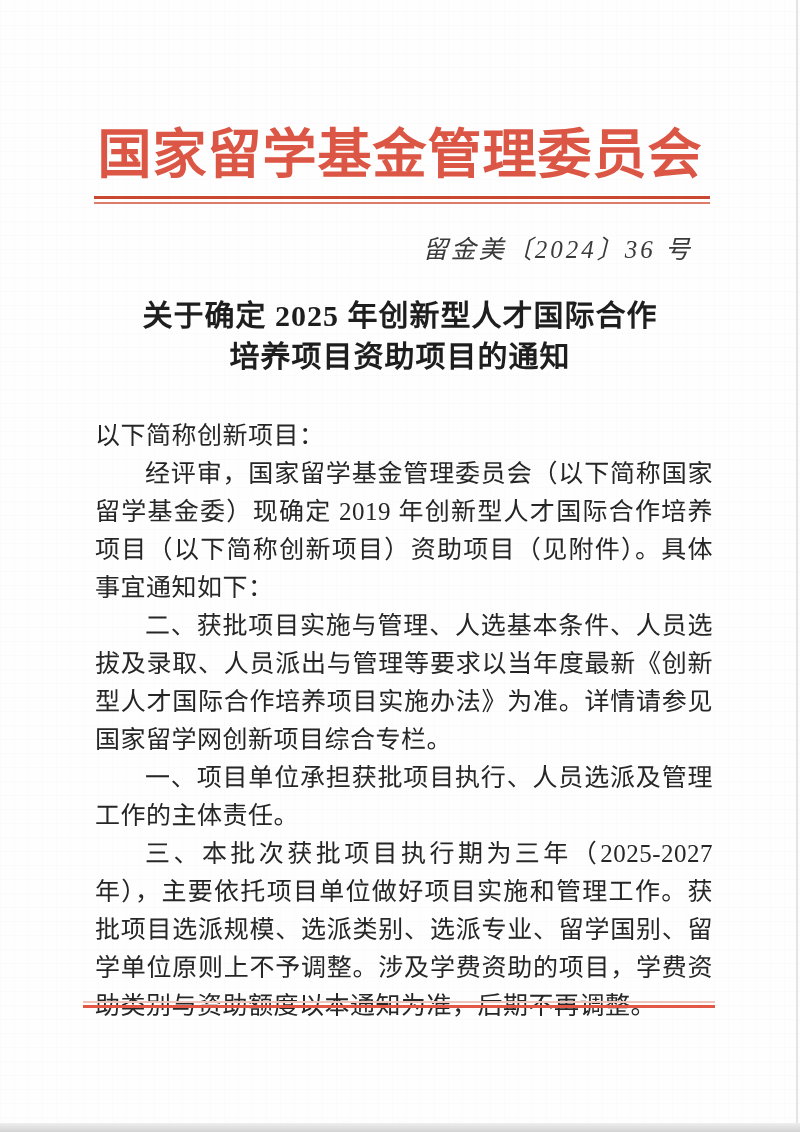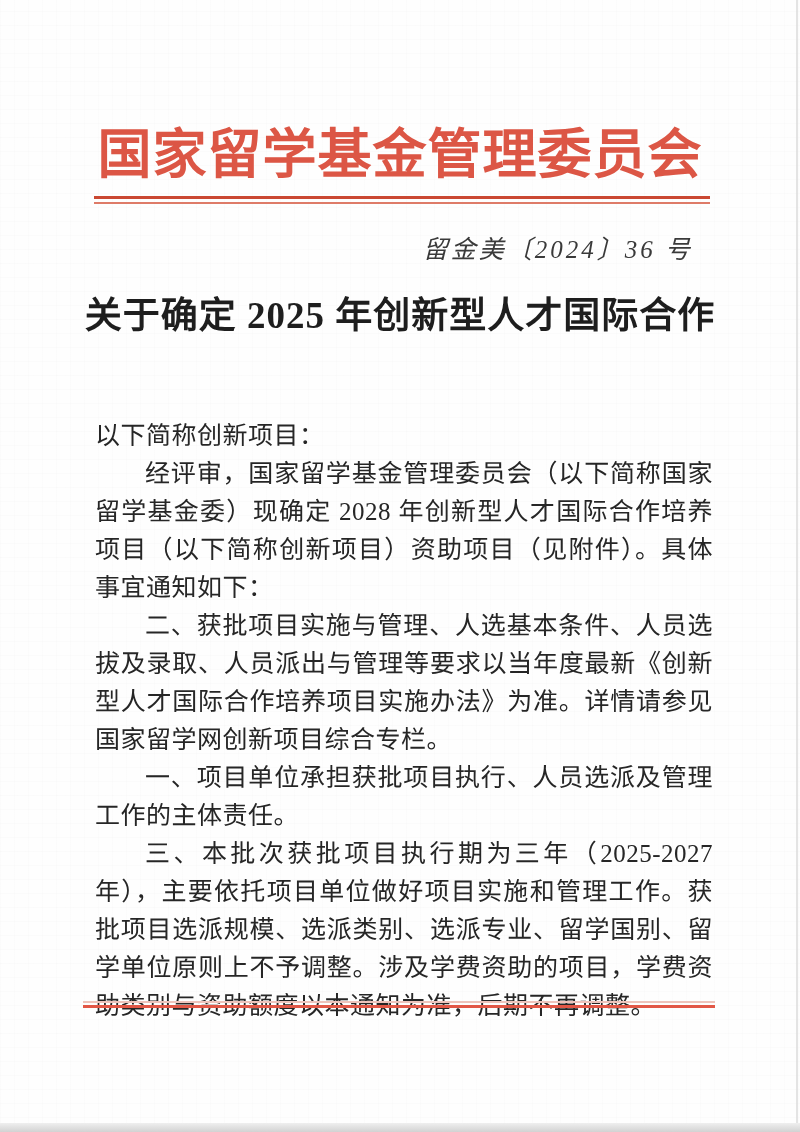--- a/index.html
+++ b/index.html
@@ -32,21 +32,21 @@
   }
   .header-rule{position:absolute;top:196px;left:94px;width:616px;}
   .header-rule .thick{height:3px;background:var(--rule-red-thick);}
   .header-rule .thin{height:2px;background:var(--rule-red-thin);margin-top:3px;opacity:.85;}
   .doc-number{
     position:absolute;top:229px;right:107px;
     font-size:25px;color:var(--docnum-gray);letter-spacing:3px;font-style:italic;
   }
   .doc-title{
     position:absolute;top:295px;left:0;width:100%;
-    text-align:center;font-size:37px;font-weight:bold;
+    text-align:center;font-size:30px;font-weight:bold;
     line-height:41px;color:var(--title-black);letter-spacing:1px;
   }
   .body-block{
     position:absolute;top:417px;left:95px;width:618px;
     font-size:25px;line-height:38px;color:var(--text-black);
     text-align:justify;letter-spacing:0.5px;
   }
   .body-block p{margin:0;}
   .salutation{text-indent:0;}
   .para{text-indent:2em;}
@@ -71,25 +71,26 @@
 
 <div class="header-rule">
   <div class="thick"></div>
   <div class="thin"></div>
 </div>
 
 <div class="doc-number">留金美〔2024〕36 号</div>
 
 <div class="doc-title">
   <div>关于确定 2025 年创新型人才国际合作</div>
+  <div>培养项目资助项目的通知</div>
 </div>
 
 <div class="body-block">
   <p class="salutation">以下简称创新项目：</p>
-  <p class="para">经评审，国家留学基金管理委员会（以下简称国家留学基金委）现确定 2028 年创新型人才国际合作培养项目（以下简称创新项目）资助项目（见附件）。具体事宜通知如下：</p>
+  <p class="para">经评审，国家留学基金管理委员会（以下简称国家留学基金委）现确定 2019 年创新型人才国际合作培养项目（以下简称创新项目）资助项目（见附件）。具体事宜通知如下：</p>
   <p class="para">二、获批项目实施与管理、人选基本条件、人员选拔及录取、人员派出与管理等要求以当年度最新《创新型人才国际合作培养项目实施办法》为准。详情请参见国家留学网创新项目综合专栏。</p>
   <p class="para">一、项目单位承担获批项目执行、人员选派及管理工作的主体责任。</p>
   <p class="para">三、本批次获批项目执行期为三年（2025-2027 年），主要依托项目单位做好项目实施和管理工作。获批项目选派规模、选派类别、选派专业、留学国别、留学单位原则上不予调整。涉及学费资助的项目，学费资助类别与资助额度以本通知为准，后期不再调整。</p>
 </div>
 
 <div class="bottom-rule">
   <div class="faint"></div>
   <div class="strong"></div>
 </div>
 

